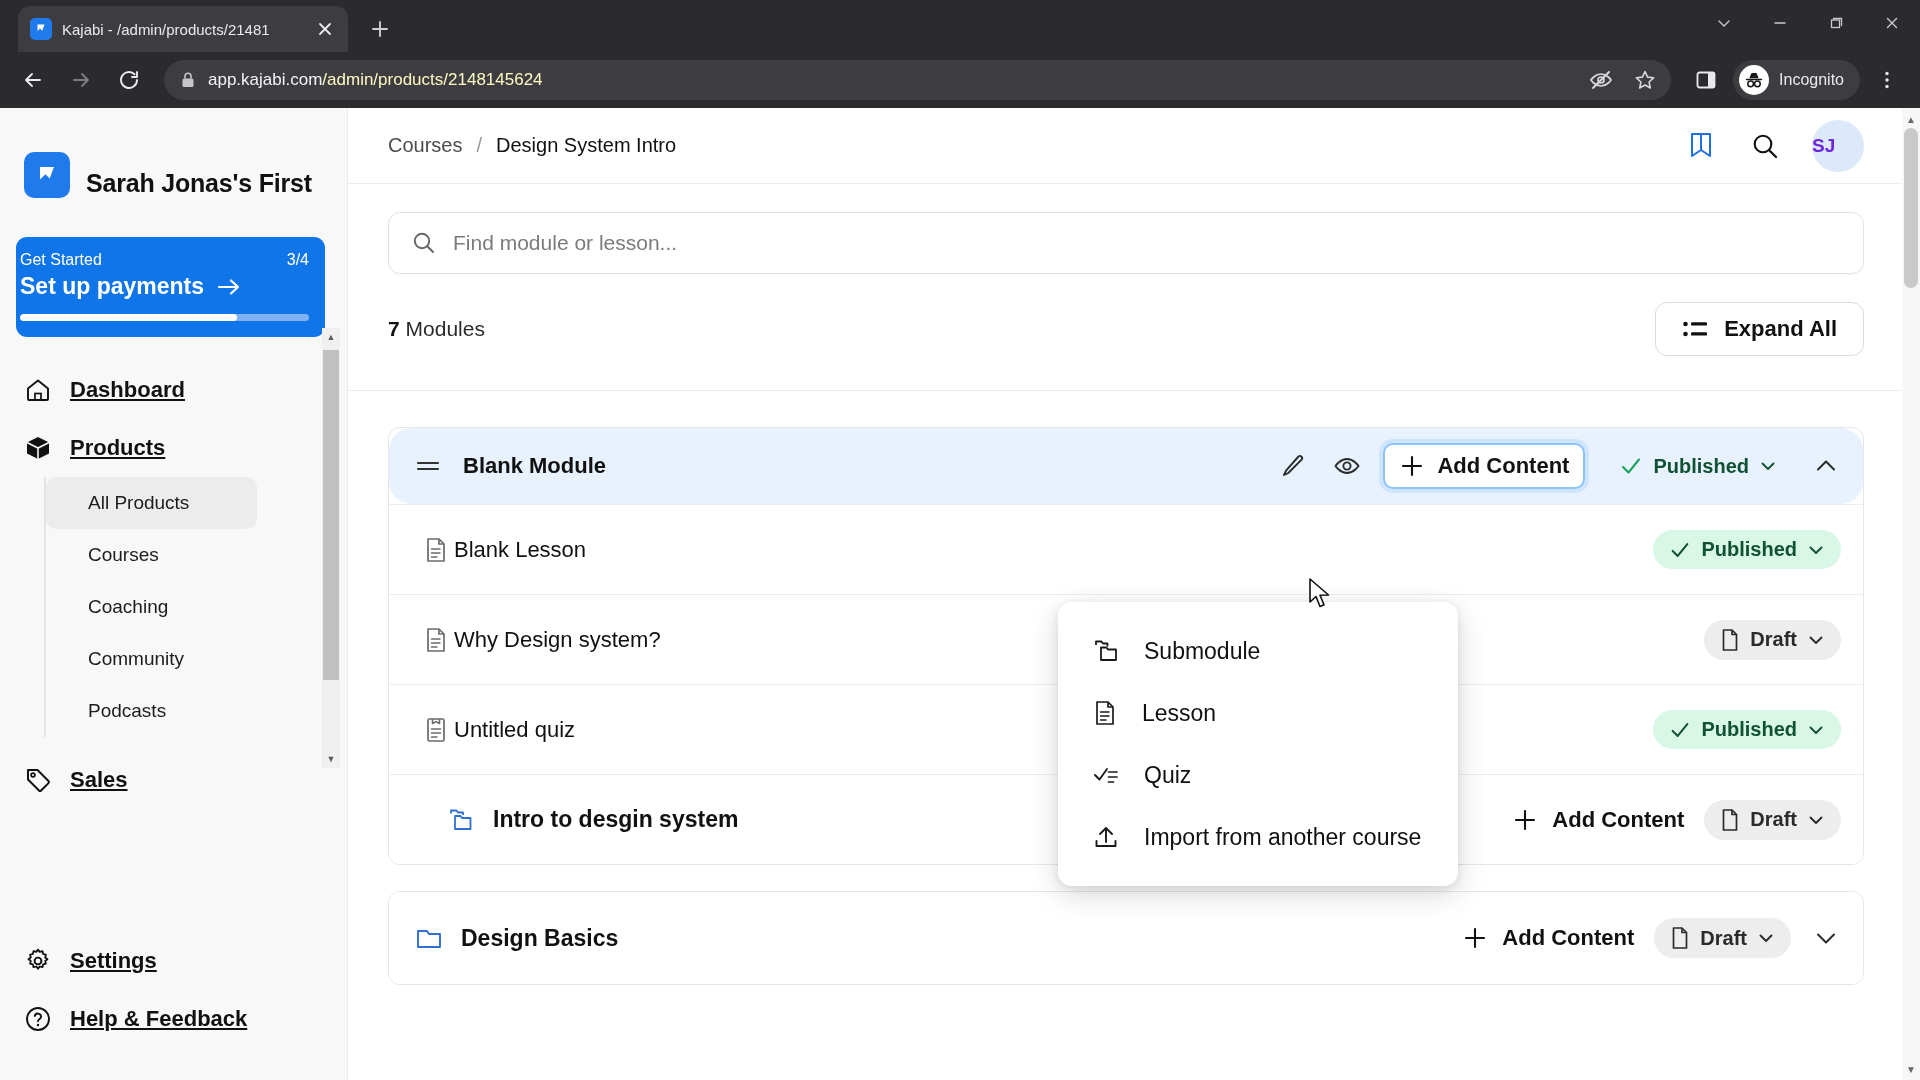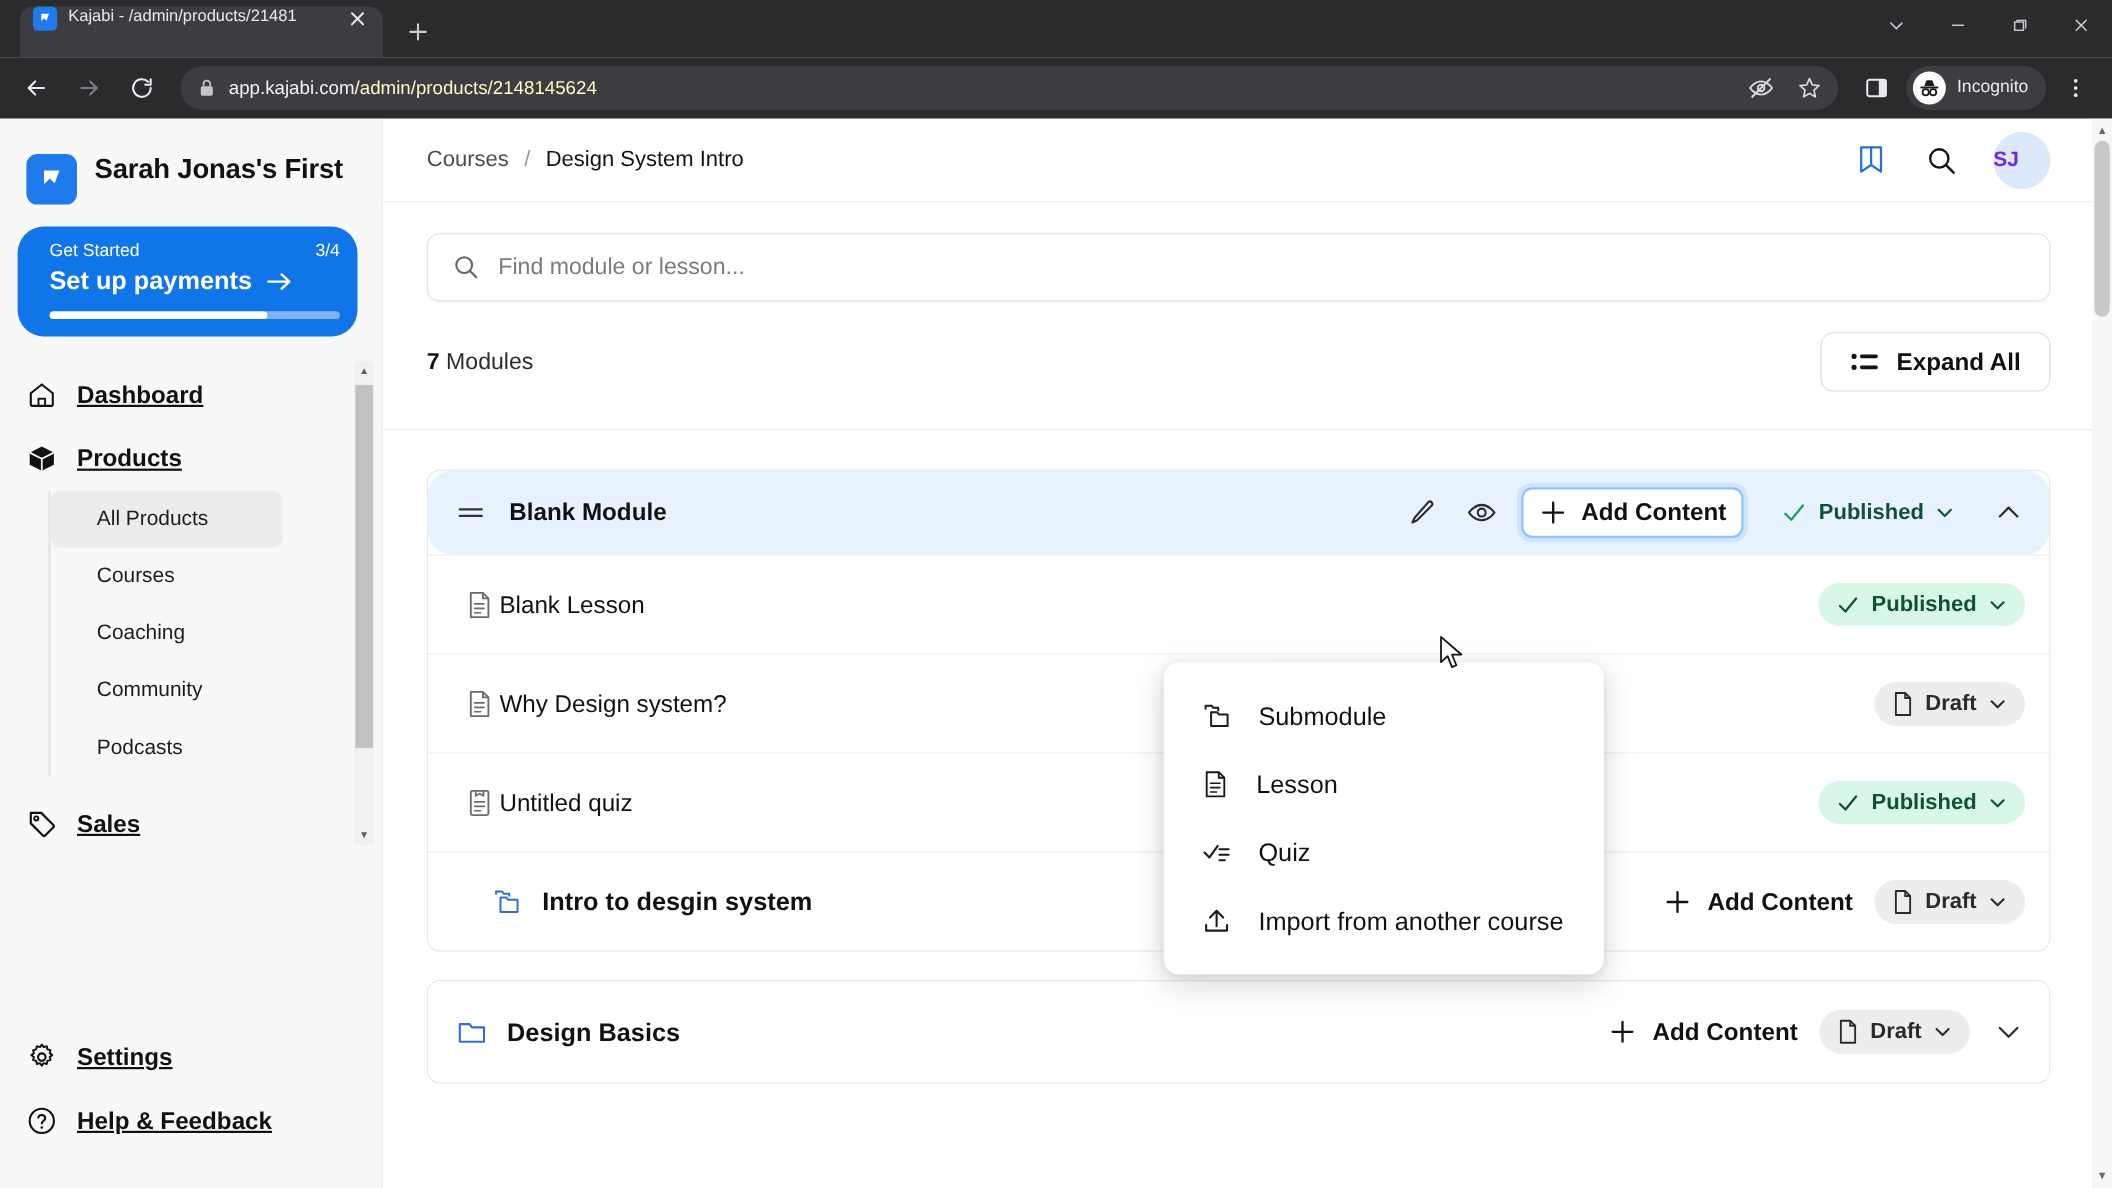--- a/index.html
+++ b/index.html
@@ -11,21 +11,21 @@
   }
 
   
   .browser { width: 1920px; height: 1080px; position: relative; background:#fff; }
   .titlebar {
     height: 52px; background: #2b2b2d; display: flex; align-items: flex-end;
     position: relative;
   }
   .tab {
     margin-left: 18px; height: 46px; width: 330px; background: #3d3d41;
-    border-radius: 12px 12px 0 0; display: flex; 
+    border-radius: 12px 12px 0 0; display: flex; align-items: center;
     padding: 0 12px; gap: 10px; color: #e8eaed; font-size: 15px;
   }
   .tab-favicon {
     width: 22px; height: 22px; border-radius: 5px; background: #1f7aec;
     display: flex; align-items: center; justify-content: center; flex: 0 0 auto;
   }
   .tab-title {
     flex: 1; white-space: nowrap; overflow: hidden;
     -webkit-mask-image: linear-gradient(to right, #000 85%, transparent 100%);
     mask-image: linear-gradient(to right, #000 85%, transparent 100%);
@@ -62,30 +62,30 @@
   .incog-circle { width:30px; height:30px; border-radius:50%; background:#fff; display:flex; align-items:center; justify-content:center;}
 
   
   .viewport { position: absolute; top: 108px; left: 0; width: 1920px; height: 972px; background: #fff; display: flex; }
 
   
   .sidebar {
     width: 348px; height: 972px; background: #f8f8f8; position: relative;
     flex: 0 0 348px; border-right: 1px solid #ececec;
   }
-  .brand { display: flex; align-items: flex-start; gap: 16px; padding: 32px 0 0 24px; }
+  .brand { display: flex; align-items: flex-end; gap: 16px; padding: 44px 0 0 24px; }
   .brand-logo {
     width: 46px; height: 46px; border-radius: 10px; background: #1f7aec;
     display: flex; align-items: center; justify-content: center;
   }
   .brand-name { font-size: 25px; font-weight: 700; color: #111; letter-spacing: -0.2px; }
 
   .getstarted {
-    margin: 20px 22px 0 16px; background: #1075e8; border-radius: 24px;
-    padding: 14px 16px 16px 29px; color: #fff; position: relative;
+    margin: 39px 22px 0 16px; background: #1075e8; border-radius: 11px;
+    padding: 14px 16px 16px 4px; color: #fff; position: relative;
   }
   .gs-row1 { display: flex; justify-content: space-between; align-items: center; font-size: 16px; }
   .gs-row2 { display: flex; align-items: center; gap: 12px; font-size: 23px; font-weight: 700; margin-top: 4px;}
   .gs-bar { margin-top: 14px; height: 7px; border-radius: 4px; background: #7fb2f3; overflow: hidden; }
   .gs-bar > i { display: block; height: 100%; background: #fff; border-radius: 4px; }
 
   .nav { margin-top: 24px; }
   .nav-item {
     display: flex; align-items: center; gap: 18px; height: 58px;
     padding: 0 24px; font-size: 22px; font-weight: 700; color: #111; text-decoration: underline;

